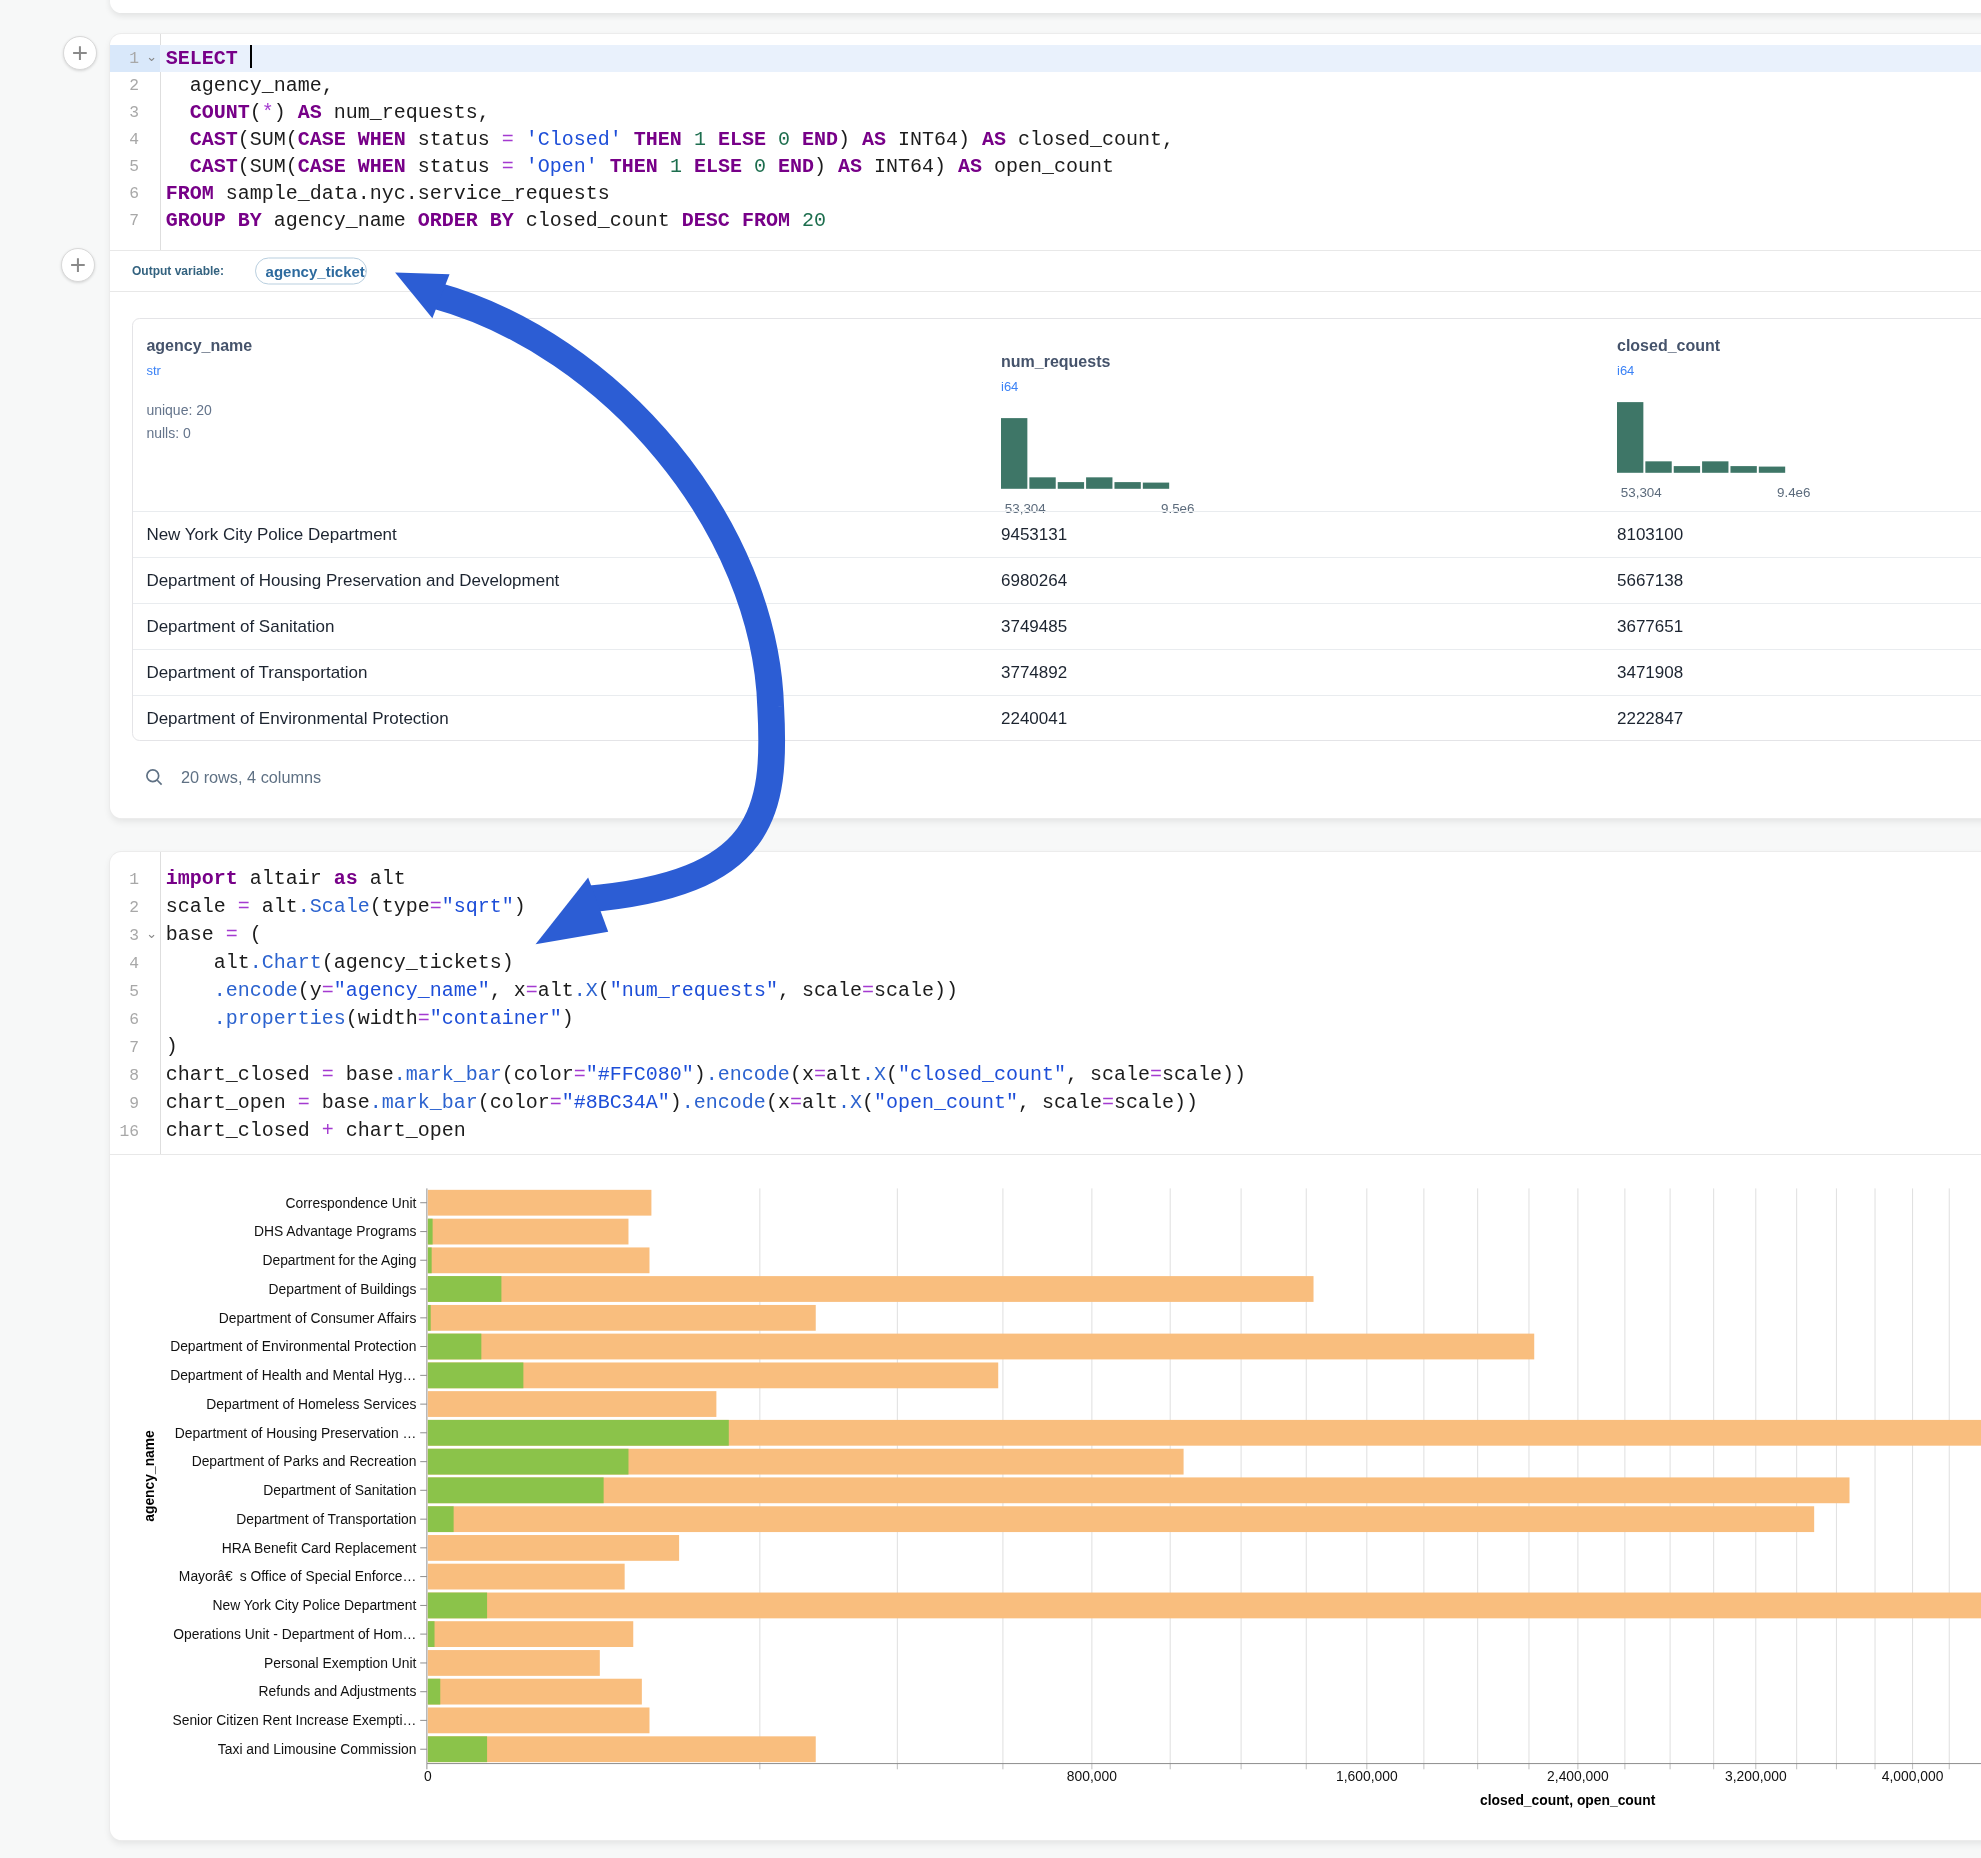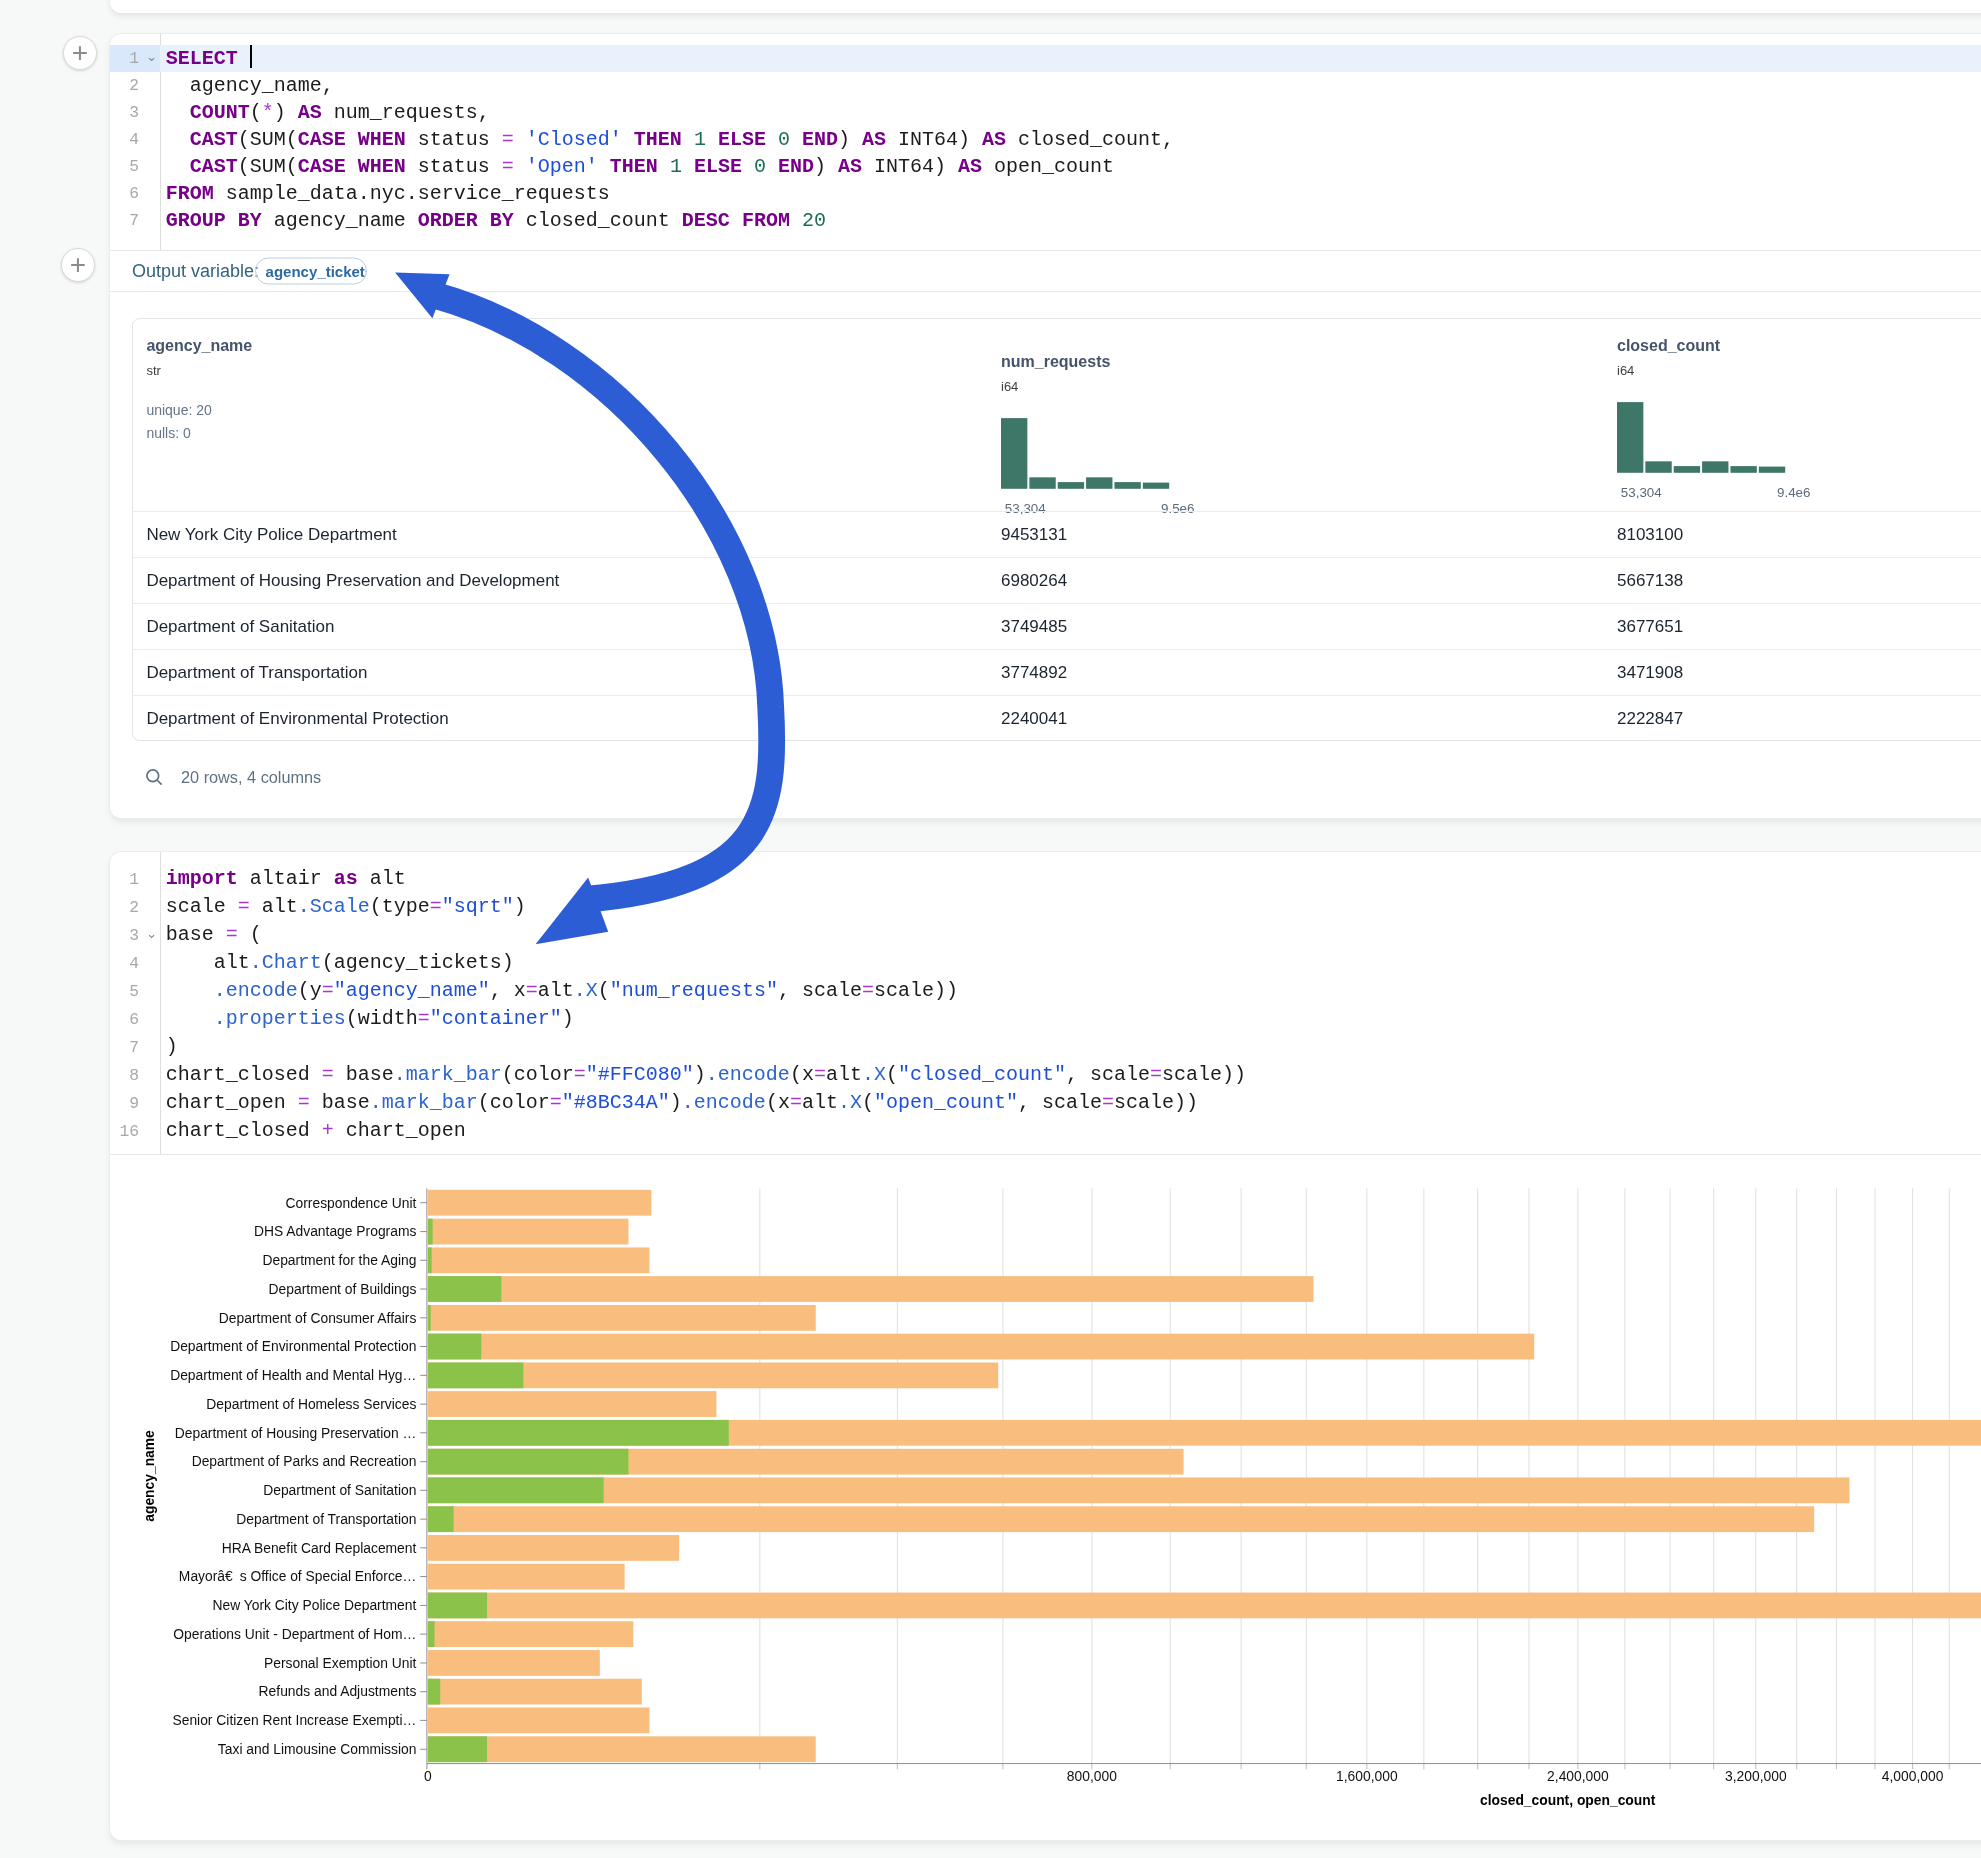--- a/index.html
+++ b/index.html
@@ -18,27 +18,27 @@
 .cm-line.active { background:#e9f1fc; }
 .gactive { background:#d9e8fa; }
 .kw { color:#770088; font-weight:bold; }
 .op { color:#a43ad0; }
 .str { color:#1d4ed8; }
 .num { color:#1d6e4e; }
 .fn { color:#2c63cf; }
 .cursor { display:inline-block; width:1.9px; height:23px; background:#000; vertical-align:-4.8px; }
 .outvar { position:absolute; left:0; right:0; border-top:1px solid #e8e8e8; border-bottom:1px solid #e8e8e8;
   display:flex; align-items:center; }
-.outvar .lbl { position:absolute; left:22px; top:50%; transform:translateY(-50%); font-weight:normal; font-size:18px; color:#33627f; }
+.outvar .lbl { position:absolute; left:22px; top:50%; transform:translateY(-50%); font-weight:bold; font-size:12px; color:#33627f; }
 .chip { position:absolute; left:145px; top:50%; transform:translateY(-50%); width:112px; height:27px;
   border:1px solid #b9cfdf; border-radius:13.4px; overflow:hidden; font-weight:bold; font-size:15px;
   color:#2d6a9e; line-height:25px; padding-left:9.6px; white-space:nowrap; }
 .tpanel { position:absolute; left:22px; right:-38px; border:1px solid #e4e4e7; border-radius:7.6px; background:#fff; }
 .hname { font-size:16px; font-weight:bold; color:#45536b; }
-.htype { font-size:13px; color:#404040; }
+.htype { font-size:13px; color:#3b82f6; }
 .hstat { font-size:14px; color:#64748b; }
 .hlabels { font-size:13.4px; color:#5c6b7c; }
 .trow { position:relative; height:46px; border-top:1px solid #e9ecef; }
 .tc { position:absolute; top:50%; transform:translateY(-50%); font-size:17px; color:#1c2430; }
 .tfoot { position:absolute; left:22px; display:flex; align-items:center; color:#5f7184; font-size:16.3px; }
 .ylab { font:14.5px "Liberation Sans",sans-serif; fill:#111; }
 .xlab { font:14.5px "Liberation Sans",sans-serif; fill:#111; }
 .xtitle,.ytitle { font:bold 14.5px "Liberation Sans",sans-serif; fill:#000; }
 .plus { position:absolute; width:34px; height:34px; border-radius:50%; background:#fff;
   border:1px solid #d9d9d9; box-shadow:0 1px 2.9px rgba(0,0,0,.14); color:#8a8a8a;

